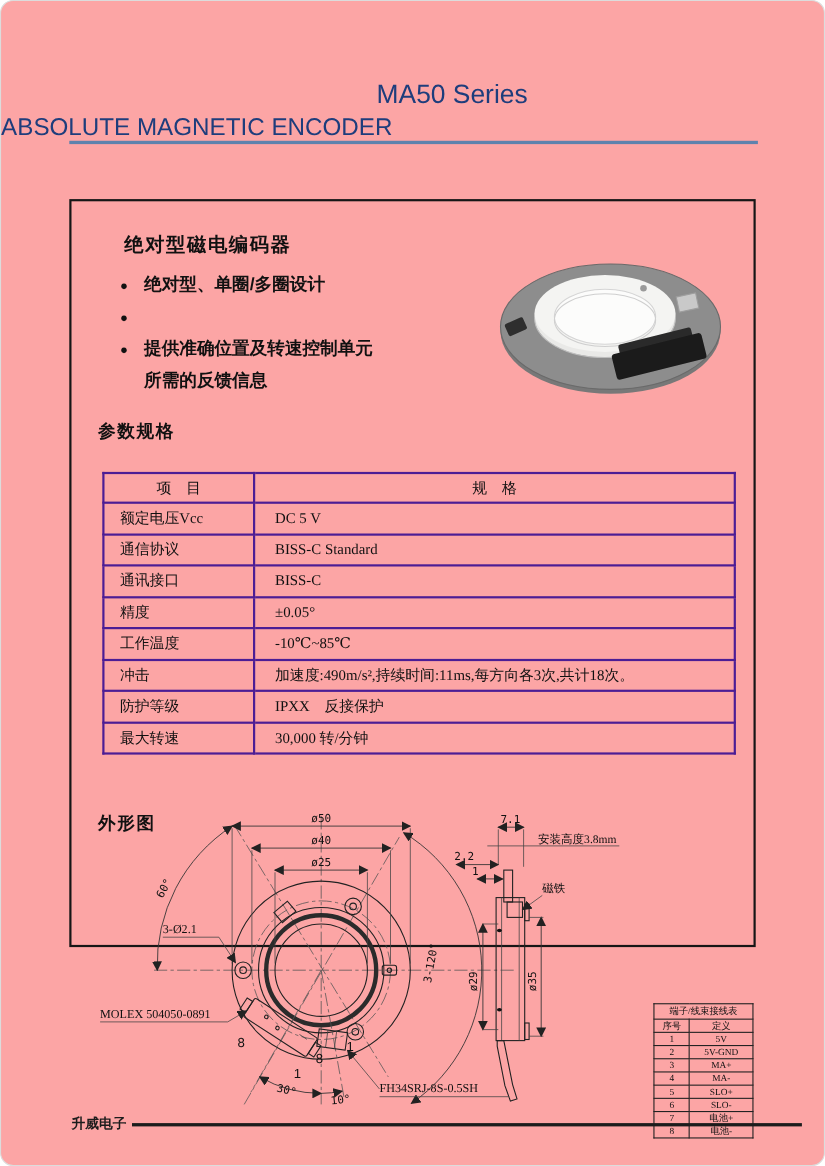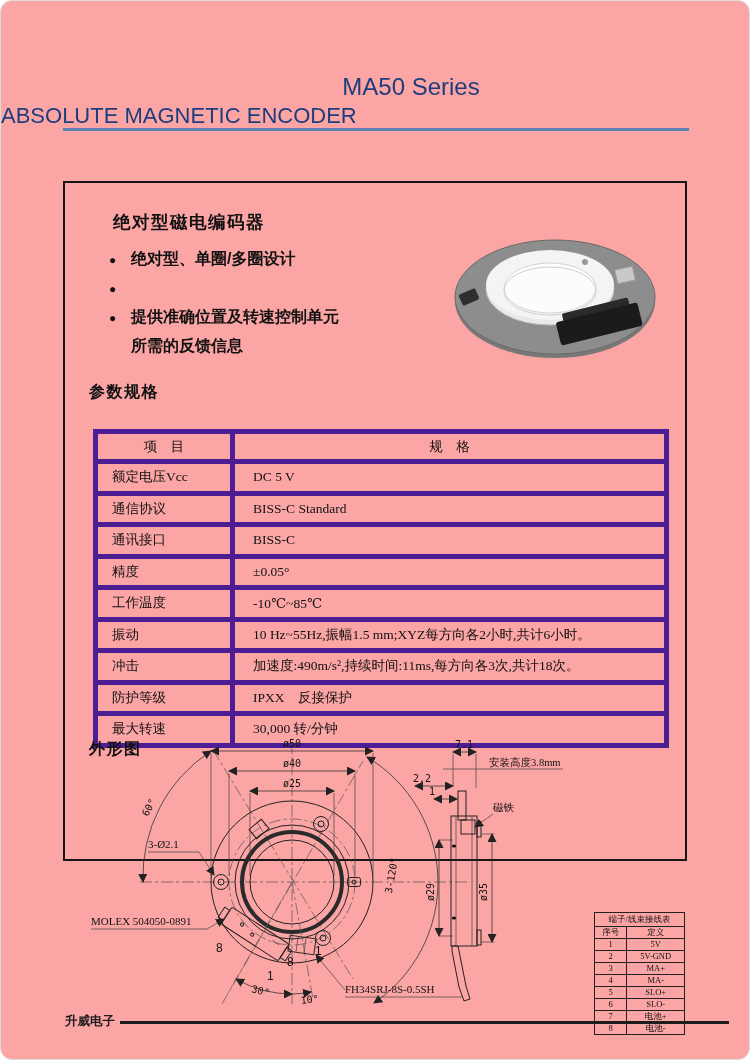--- a/index.html
+++ b/index.html
@@ -17,21 +17,21 @@
   .intro{position:absolute;left:44px;top:62px;font-weight:bold;font-size:16px;}
   .b-row{display:flex;height:29px;align-items:center;}
   .b-marker{width:22px;font-size:12px;}
   .product-wrap{position:absolute;left:382px;top:48px;width:220px;height:140px;}
   .section-heading{position:absolute;font-size:16px;font-weight:bold;letter-spacing:1.5px;}
   .specs-heading{left:24px;top:199px;}
   .drawing-heading{left:24px;top:556px;}
   table.spec-table{position:absolute;left:28px;top:246px;width:576px;border-collapse:collapse;
          table-layout:fixed;font-family:"Liberation Serif","DejaVu Serif",serif;
          font-size:13.5px;color:#111;border:2px solid #111;}
-  table.spec-table td{border:5px solid #4c1d95;height:26.5px;padding:0 4px 0 14px;
+  table.spec-table td{border:2px solid #4c1d95;height:26.5px;padding:0 4px 0 14px;
          white-space:pre-wrap;overflow:hidden;}
   table.spec-table td.val{padding-left:18px;}
   table.spec-table tr.head td{text-align:center;padding:0;height:25px;}
   .drawing-svg{position:absolute;left:0px;top:553px;}
   table.wire-table{position:absolute;left:529px;top:729px;width:91px;border-collapse:collapse;
          font-family:"Liberation Serif","DejaVu Serif",serif;font-size:8.5px;color:#111;
          text-align:center;border:1.5px solid #111;}
   table.wire-table td{border:1px solid #222;height:11px;padding:0;line-height:11px;text-align:center;}
   table.wire-table tr.tt td{height:13px;}
   .footer-brand{position:absolute;left:64px;top:1012px;font-size:12.5px;font-weight:bold;color:#1c1c1c;}
@@ -125,24 +125,20 @@
           </tr>
       <tr>
             <td>精度</td>
             <td class="val">±0.05°</td>
           </tr>
       <tr>
             <td>工作温度</td>
             <td class="val">-10℃~85℃</td>
           </tr>
       <tr>
-            <td>振动</td>
-            <td class="val">10 Hz~55Hz,振幅1.5 mm;XYZ每方向各2小时,共计6小时。</td>
-          </tr>
-      <tr>
             <td>冲击</td>
             <td class="val">加速度:490m/s²,持续时间:11ms,每方向各3次,共计18次。</td>
           </tr>
       <tr>
             <td>防护等级</td>
             <td class="val">IPXX　反接保护</td>
           </tr>
       <tr>
             <td>最大转速</td>
             <td class="val">30,000 转/分钟</td>

